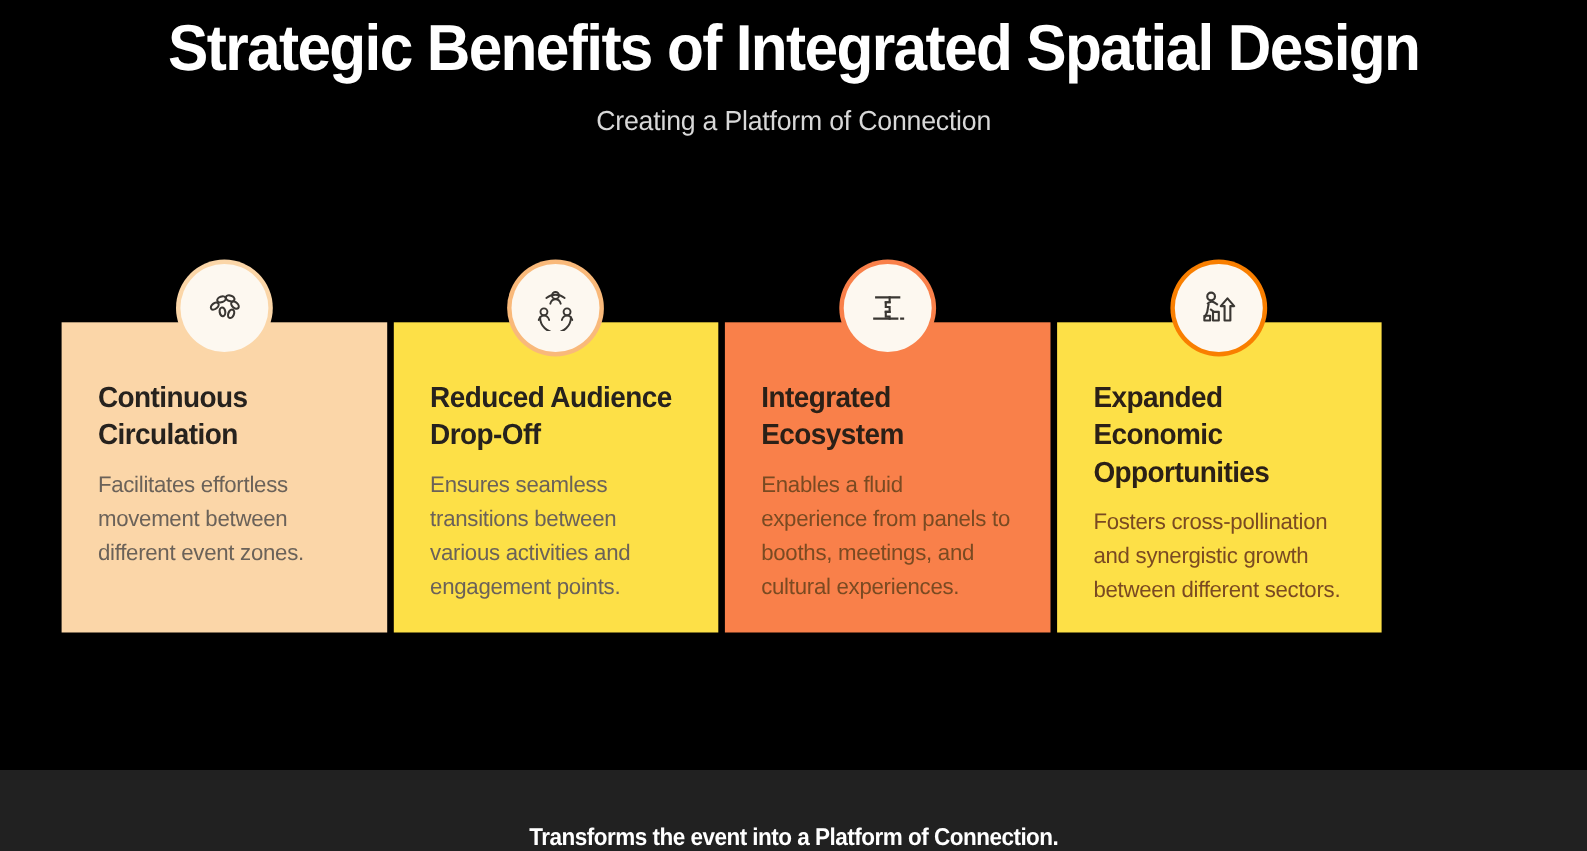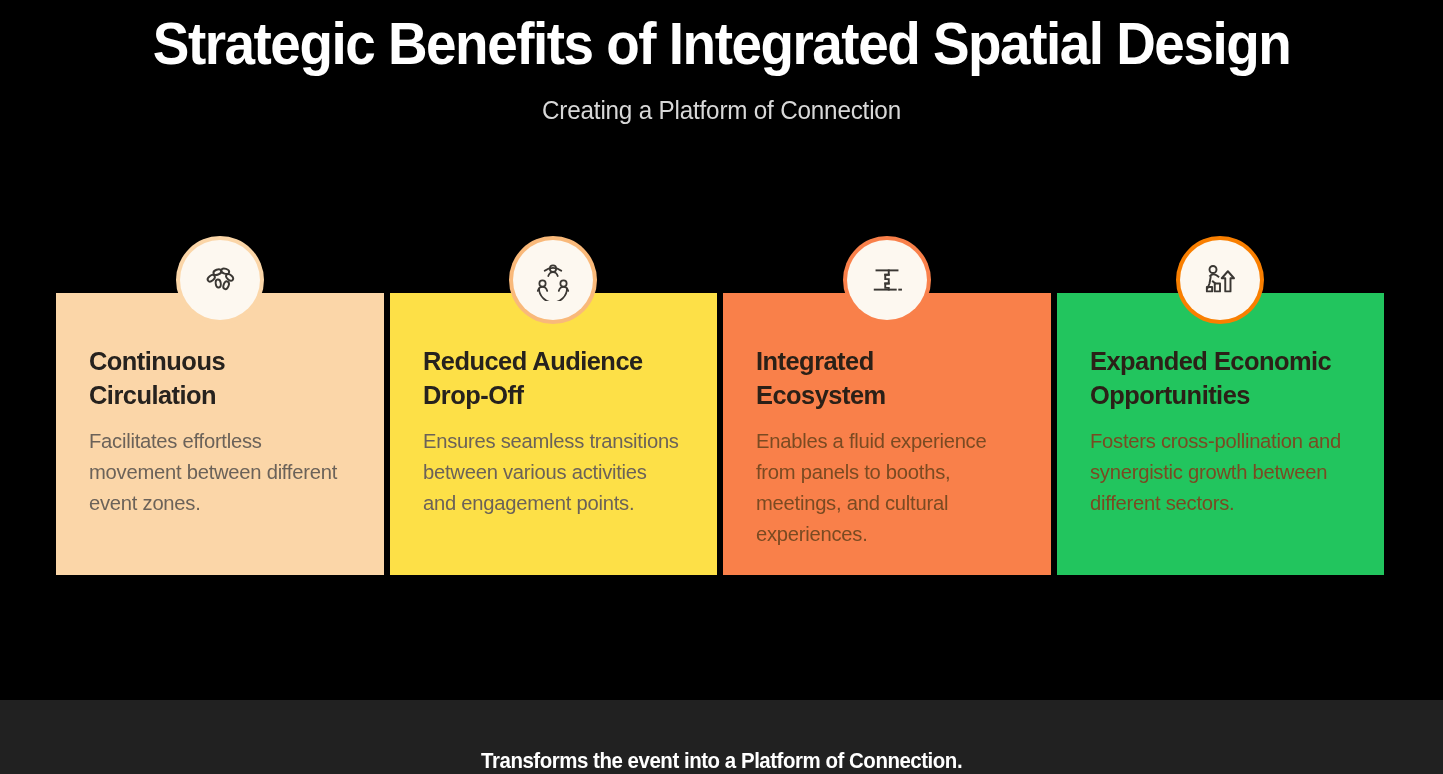--- a/index.html
+++ b/index.html
@@ -41,21 +41,21 @@
     letter-spacing: -0.2px;
     margin-top: 20px;
     transform: scaleX(0.97);
   }
 
   
   .cards-row {
     position: absolute;
     top: 293px;
     left: 56px;
-    width: 1328px;
+    width: 1200px;
     height: 282px;
     display: flex;
     gap: 6px;
   }
 
   .card {
     position: relative;
     flex: 1 1 0;
     height: 282px;
     padding: 52px 32px 0 33px;
@@ -186,21 +186,21 @@
           <path d="M26 13v5h-4v5h4v5h-4v5h4v2"></path>
           <path d="M22 18h4"></path>
           <path d="M22 28h4"></path>
         </svg>
       </span>
     </div>
     <div class="card-title">Integrated Ecosystem</div>
     <div class="card-desc">Enables a fluid experience from panels to booths, meetings, and cultural experiences.</div>
   </div>
 
-  <div class="card tone-4" style="background: #22c55e;">
+  <div class="card tone-4" style="background: #fde047;">
     <div class="icon-badge" style="--ring: #F97F00;">
       <span>
         <svg viewBox="0 0 48 48" fill="none" stroke="#3A3733" stroke-width="2.2" stroke-linejoin="round">
           <circle cx="16" cy="12" r="4"></circle>
           <path d="M12 20c2-2.6 5.4-3.2 8-1.4l3 2.2"></path>
           <path d="M13.5 19.5 12 28l-2.5 6"></path>
           <path d="M15 25l4.5 3.5"></path>
           <rect x="9" y="32" width="6" height="5"></rect>
           <rect x="18" y="28" width="6" height="9"></rect>
           <path d="M30 37V22h-4l7-8 7 8h-4v15z"></path>

